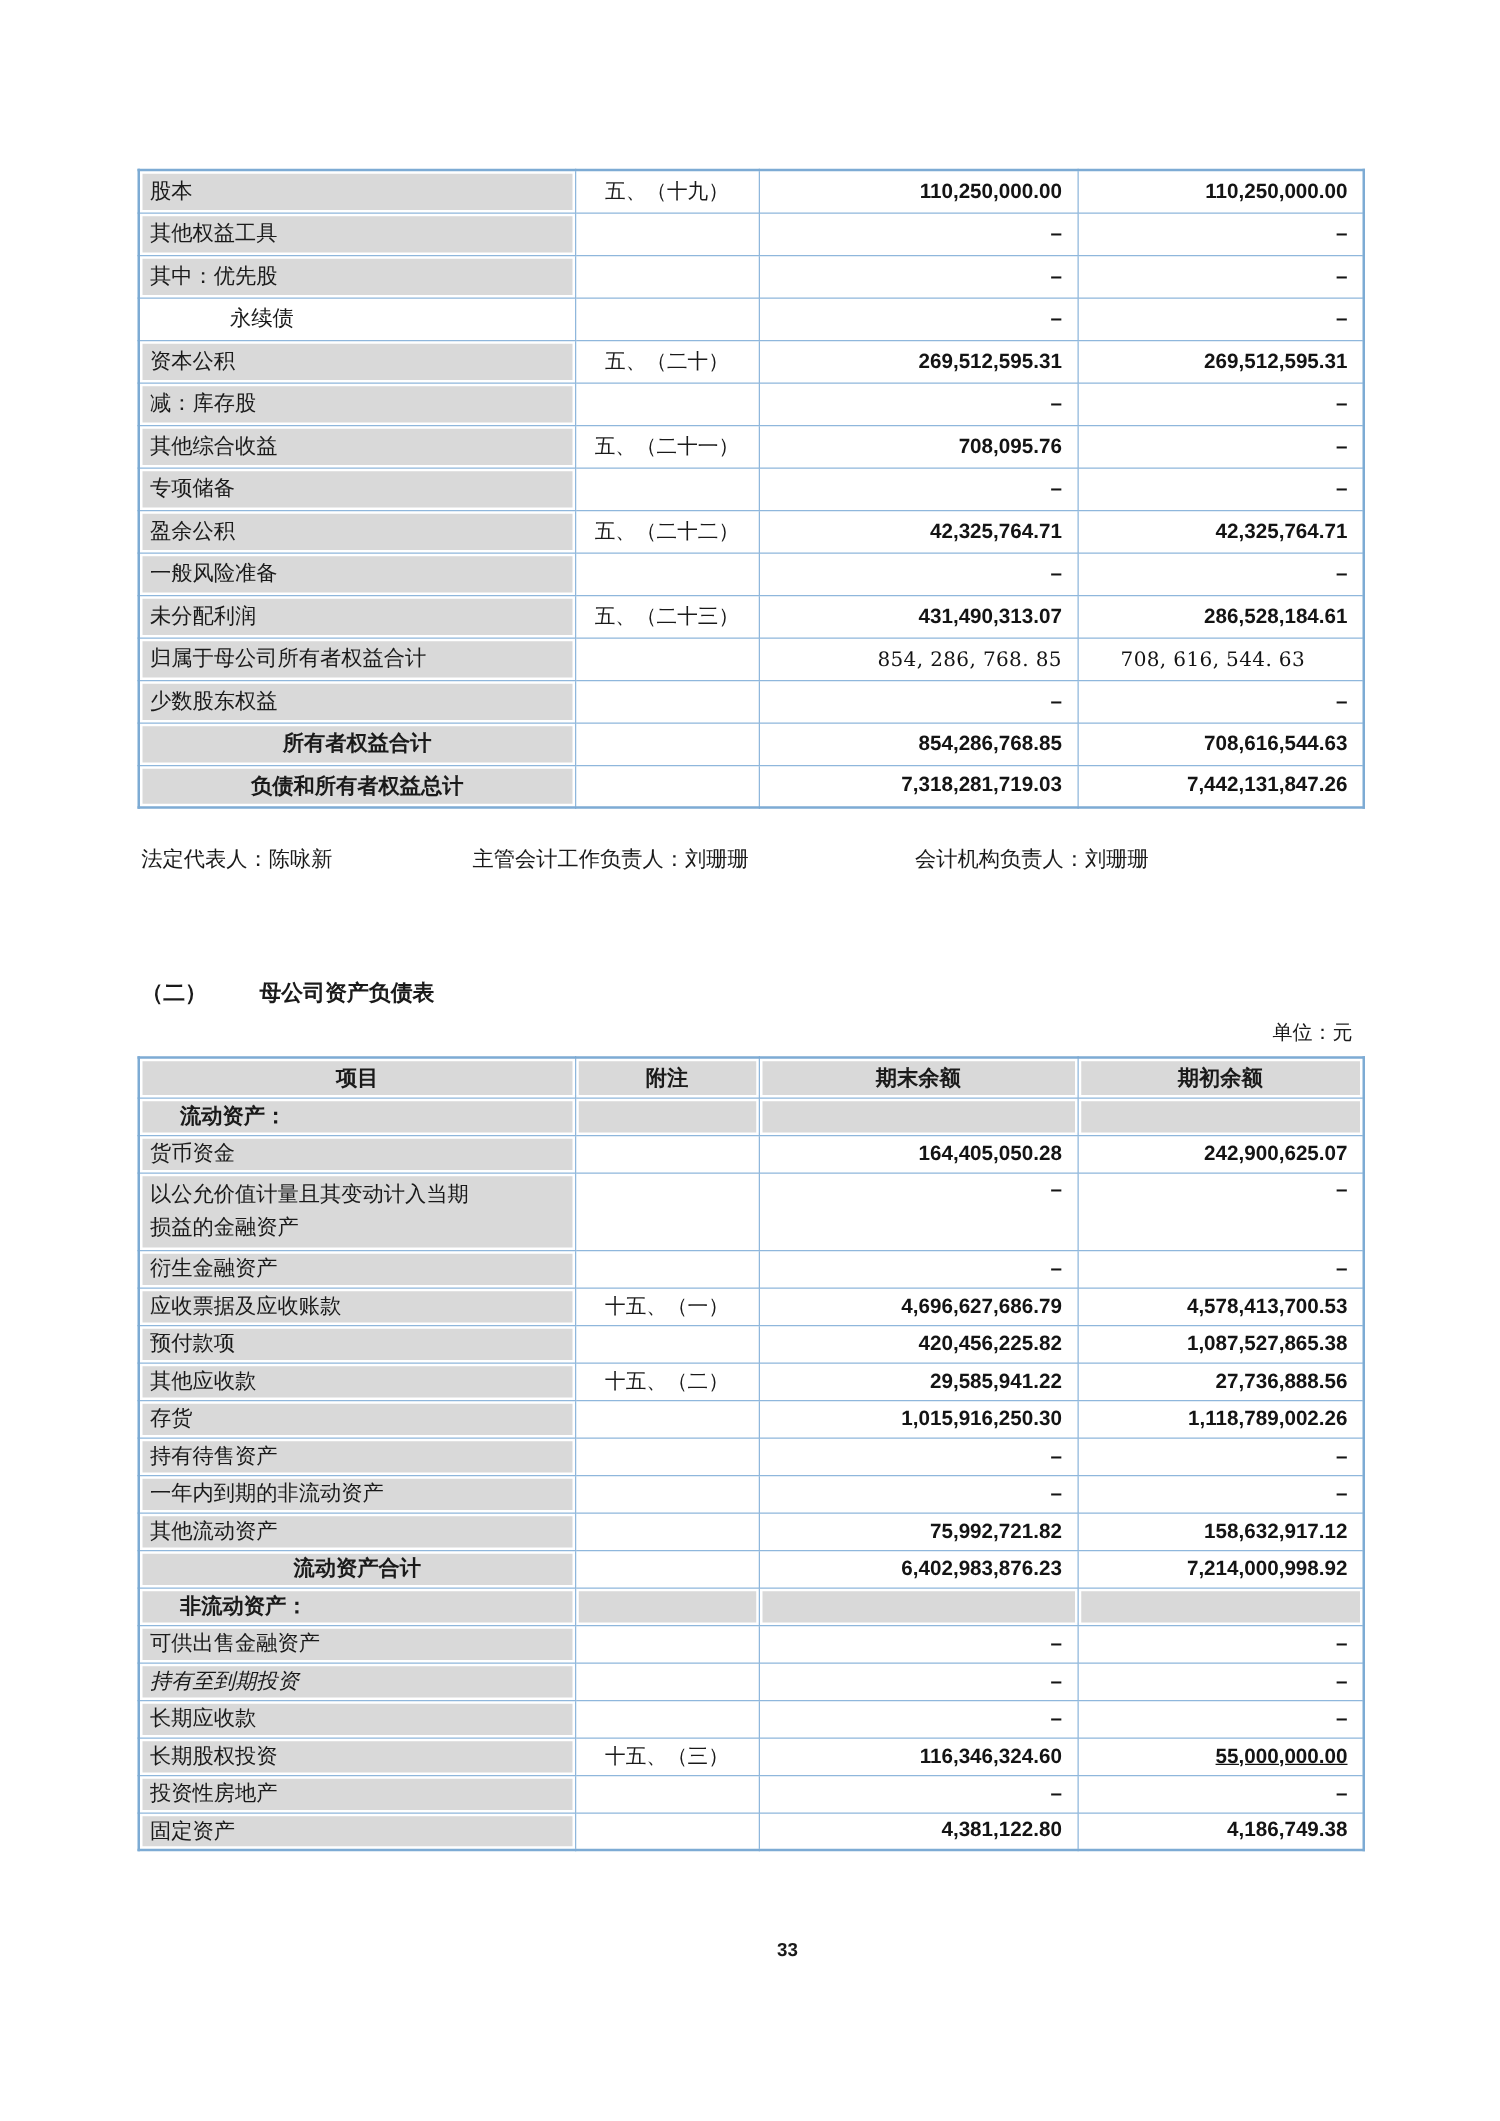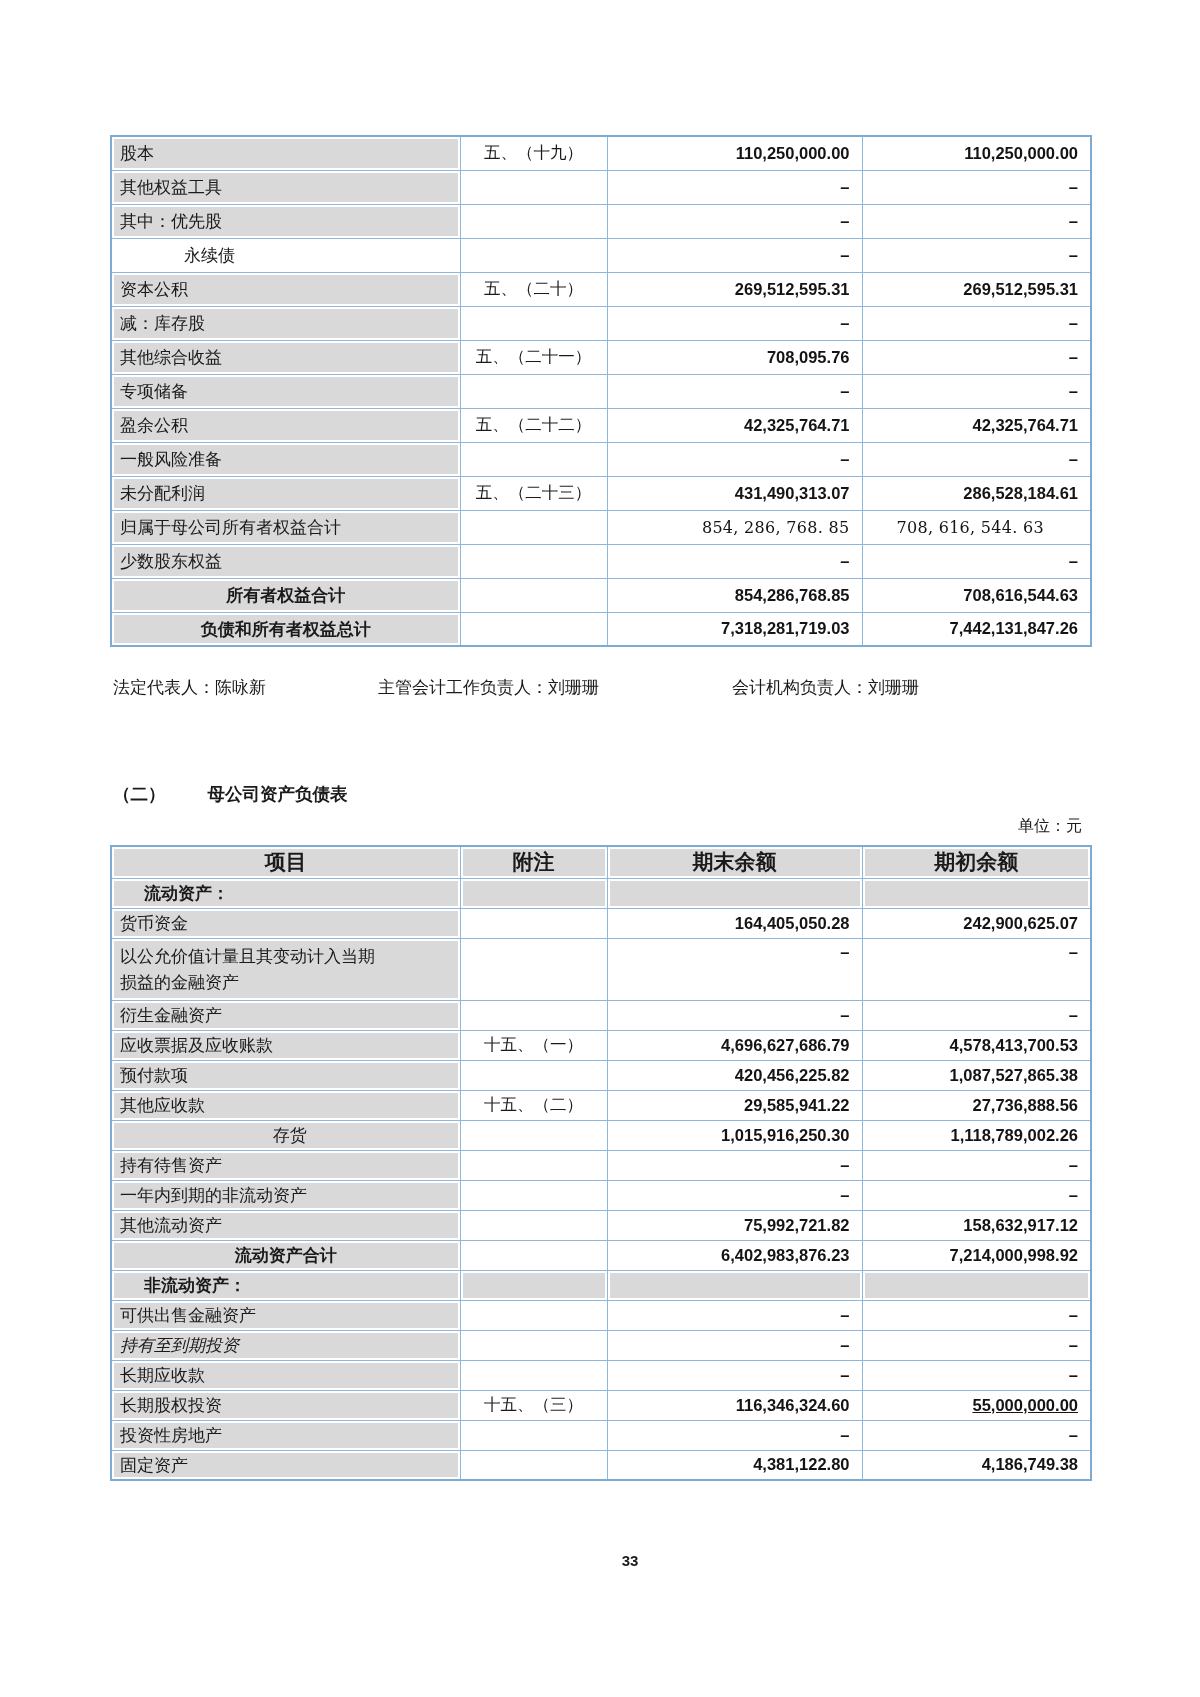--- a/index.html
+++ b/index.html
@@ -28,21 +28,21 @@
 
   .lb{font-family:"DejaVu Serif",serif;font-size:17px;text-align:left;padding-left:8px;line-height:1.55;}
   .lb.ind{padding-left:72px;}
   .lb.tc{text-align:center;padding-left:0;}
   .bd{font-weight:700;padding-left:32px;}
   .cn span{font-family:"DejaVu Serif",serif;font-size:16.5px;text-align:center;}
   .cv span{font-family:"Liberation Sans",sans-serif;font-size:16.5px;font-weight:600;
            text-align:right;padding-right:12px;color:#141414;}
   .cv.serif span{font-family:"DejaVu Serif",serif;font-weight:400;font-size:16px;letter-spacing:.3px;}
   .cv.bd span{font-weight:700;}
-  th span{font-family:"DejaVu Serif",serif;font-size:21px;font-weight:700;}
+  th span{font-family:"DejaVu Serif",serif;font-size:17px;font-weight:700;}
 
   #sig{left:110px;top:676px;width:980px;height:26px;font-family:"DejaVu Serif",serif;font-size:17px;}
   #sig span{position:absolute;top:0;white-space:nowrap;}
   #sig .s1{left:3px;} #sig .s2{left:268px;} #sig .s3{left:622px;}
 
   #sec-heading{left:113px;top:782px;font-family:"DejaVu Serif",serif;font-size:17.5px;font-weight:700;}
   #sec-heading .idx{margin-right:42px;}
 
   #unit{left:110px;top:816px;width:972px;text-align:right;font-family:"DejaVu Serif",serif;font-size:16px;}
 
@@ -401,21 +401,21 @@
         </td>
         <td class="cv">
           <span style="white-space: pre-line;">29,585,941.22</span>
         </td>
         <td class="cv">
           <span style="white-space: pre-line;">27,736,888.56</span>
         </td>
       </tr>
       <tr class="">
         <td class="fillg">
-          <span class="lb" style="white-space: pre-line; text-align: center;">存货</span>
+          <span class="lb" style="white-space: pre-line;">存货</span>
         </td>
         <td class="cn">
           <span style="white-space: pre-line;"></span>
         </td>
         <td class="cv">
           <span style="white-space: pre-line;">1,015,916,250.30</span>
         </td>
         <td class="cv">
           <span style="white-space: pre-line;">1,118,789,002.26</span>
         </td>
@@ -457,21 +457,21 @@
         </td>
         <td class="cv">
           <span style="white-space: pre-line;">75,992,721.82</span>
         </td>
         <td class="cv">
           <span style="white-space: pre-line; padding-left: 20px;">158,632,917.12</span>
         </td>
       </tr>
       <tr class="">
         <td class="fillg">
-          <span class="lb tc bd" style="white-space: pre-line;">流动资产合计</span>
+          <span class="lb tc bd" style="white-space: pre-line; font-family: Liberation Serif, serif;">流动资产合计</span>
         </td>
         <td class="cn">
           <span style="white-space: pre-line;"></span>
         </td>
         <td class="cv bd">
           <span style="white-space: pre-line;">6,402,983,876.23</span>
         </td>
         <td class="cv bd">
           <span style="white-space: pre-line;">7,214,000,998.92</span>
         </td>

